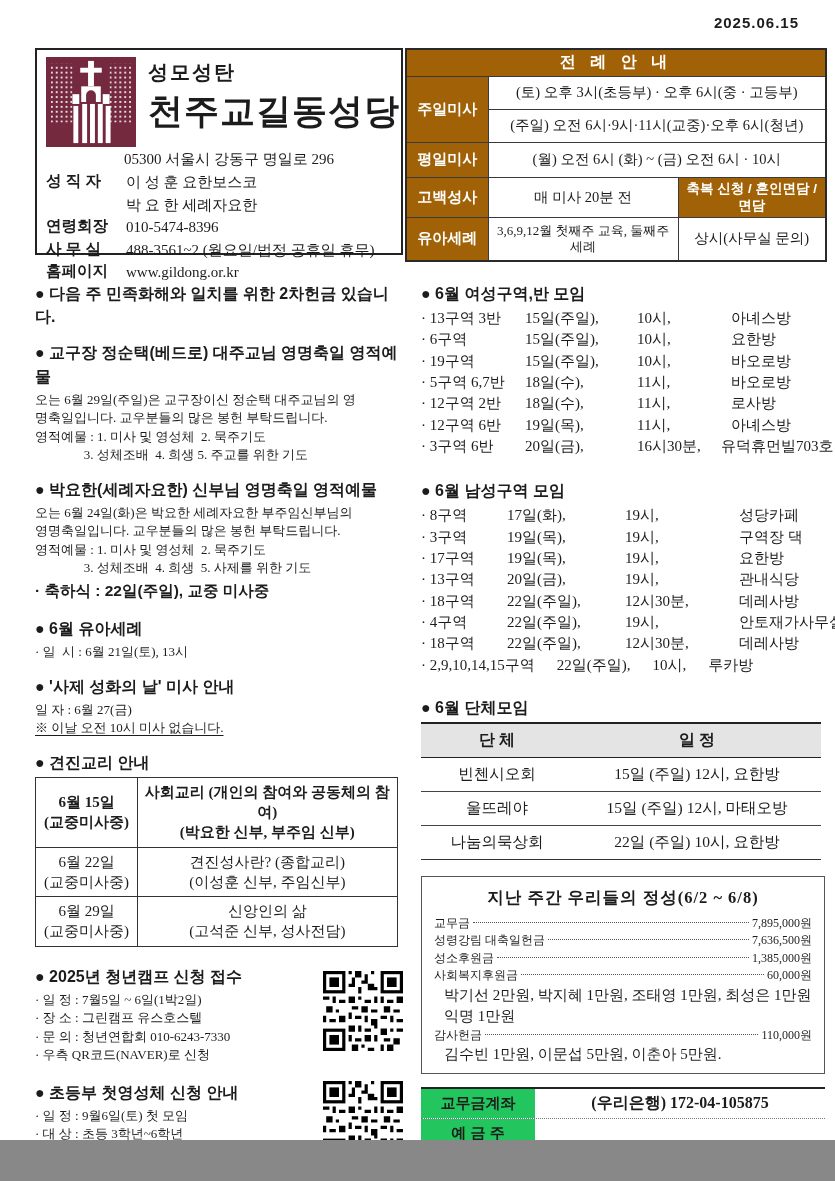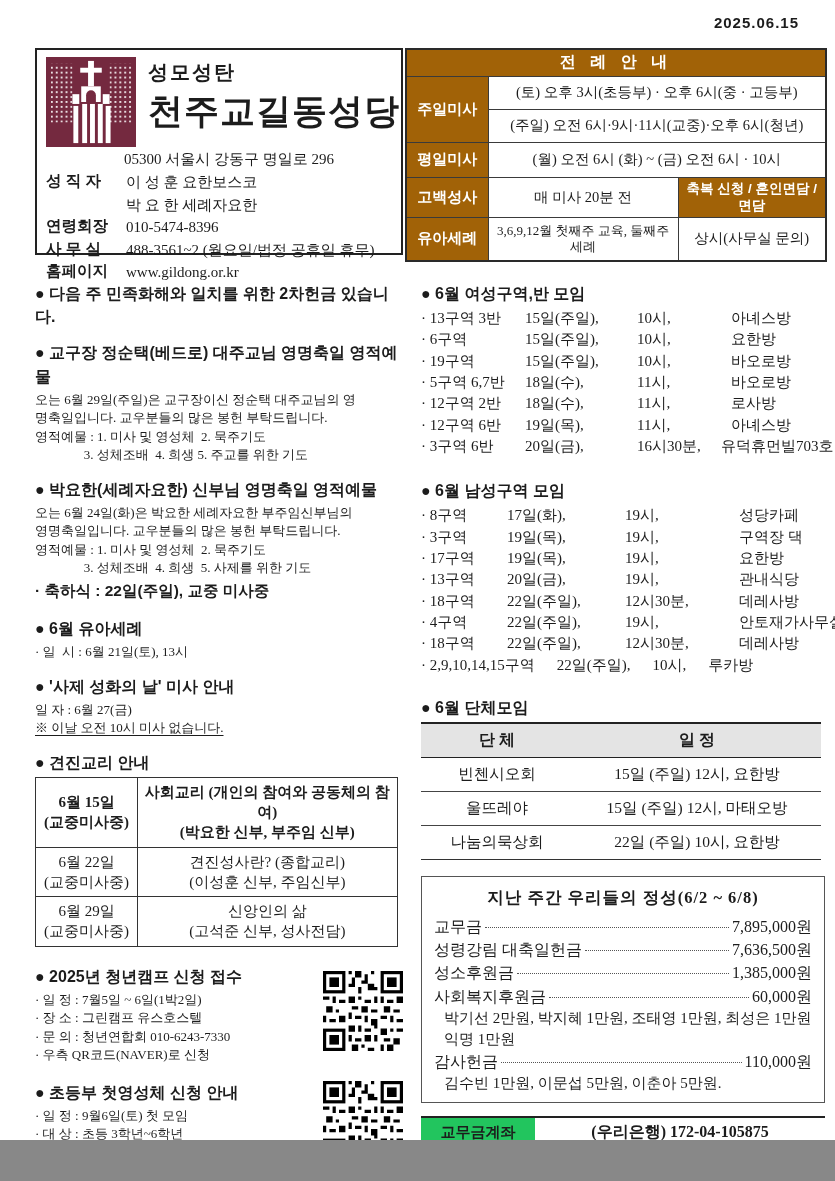--- a/index.html
+++ b/index.html
@@ -69,21 +69,21 @@
 
   .gtable { border-top:2px solid #222; border-bottom:1.2px solid #333; margin-right:4px; margin-top:3px; }
   .gt-head { display:flex; background:#e4e4e4; border-bottom:1.5px solid #222; font:700 16px "Liberation Serif",serif; }
   .gt-row { display:flex; font-size:15.5px; }
   .gt-row:not(:last-child) { border-bottom:1px solid #444; }
   .gc1 { width:38%; text-align:center; padding:6px 0; white-space:pre; }
   .gc2 { flex:1; text-align:center; padding:6px 0; white-space:pre; }
 
   .offer-box { border:1.5px solid #555; padding:10px 12px 8px 12px; margin-top:2px; }
   .offer-title { text-align:center; font-weight:700; font-size:16.5px; letter-spacing:1px; margin-bottom:6px; }
-  .offer-row { display:flex; align-items:baseline; font-size:16px; line-height:1.45; }
+  .offer-row { display:flex; align-items:baseline; font-size:12px; line-height:1.45; }
   .offer-leader { flex:1; border-bottom:1.6px dotted #555; margin:0 3px; transform:translateY(-4px); min-width:12px; }
   .offer-detail { padding-left:10px; font-size:15px; line-height:1.4; white-space:pre-wrap; }
 
   .acct { border-top:2px solid #222; margin-top:10px; }
   .acct-row { display:flex; align-items:stretch; }
   .acct-row.dotted { border-bottom:1.5px dotted #777; }
   .acct-row.solid { border-bottom:1.5px solid #222;flex-direction:column; }
   .acct-label { width:114px; background:#22c55e; text-align:center; font:700 15px "Liberation Sans",sans-serif; padding:5px 0 4px; white-space:pre; flex:0 0 auto; }
   .acct-val { flex:1; text-align:center; font-weight:700; font-size:16px; padding:4px 0; white-space:pre; }
   .acct-notes { border-bottom:1.5px solid #222; padding:5px 2px 9px 2px; font-size:15px; line-height:1.55; white-space:pre-wrap; }

